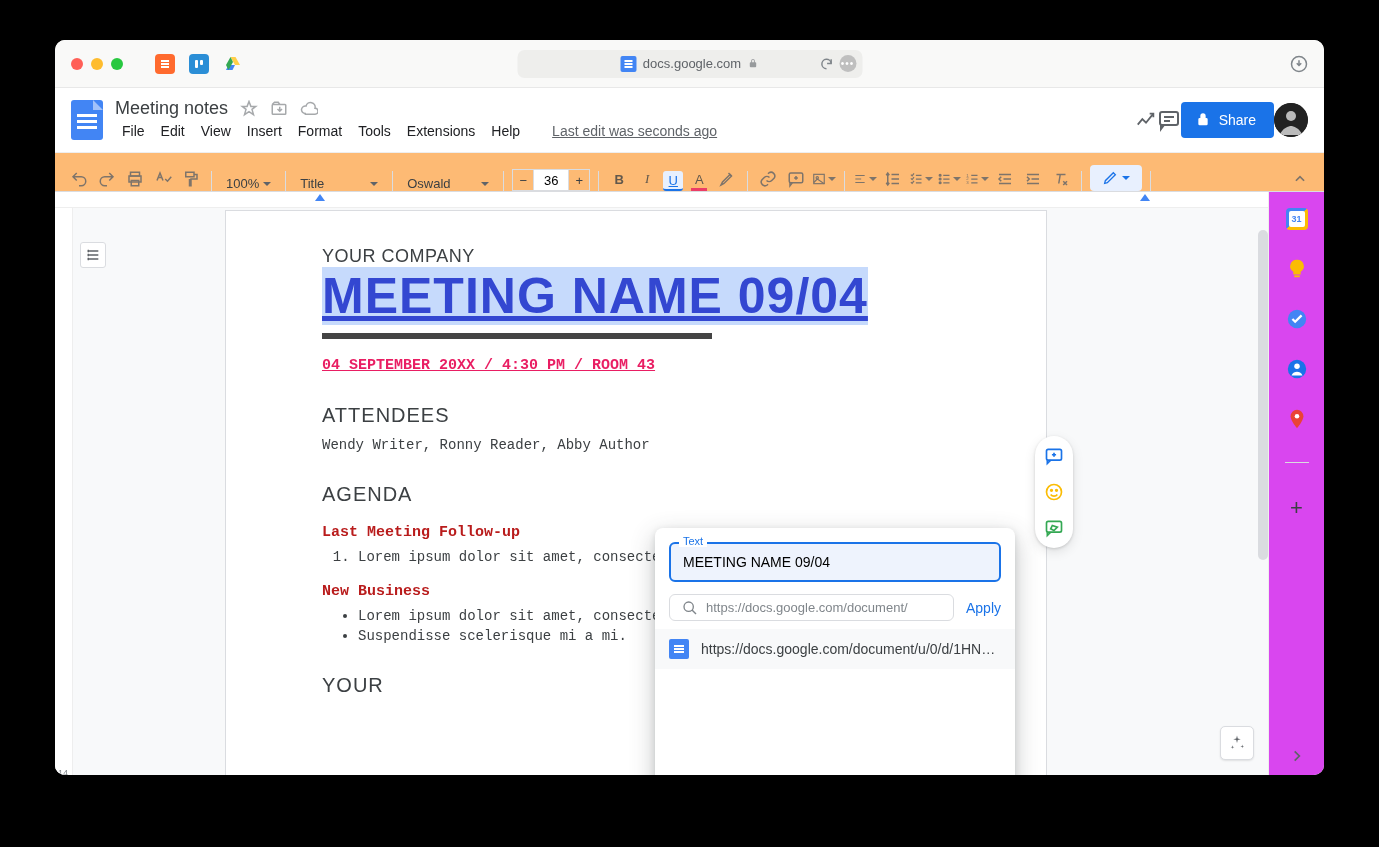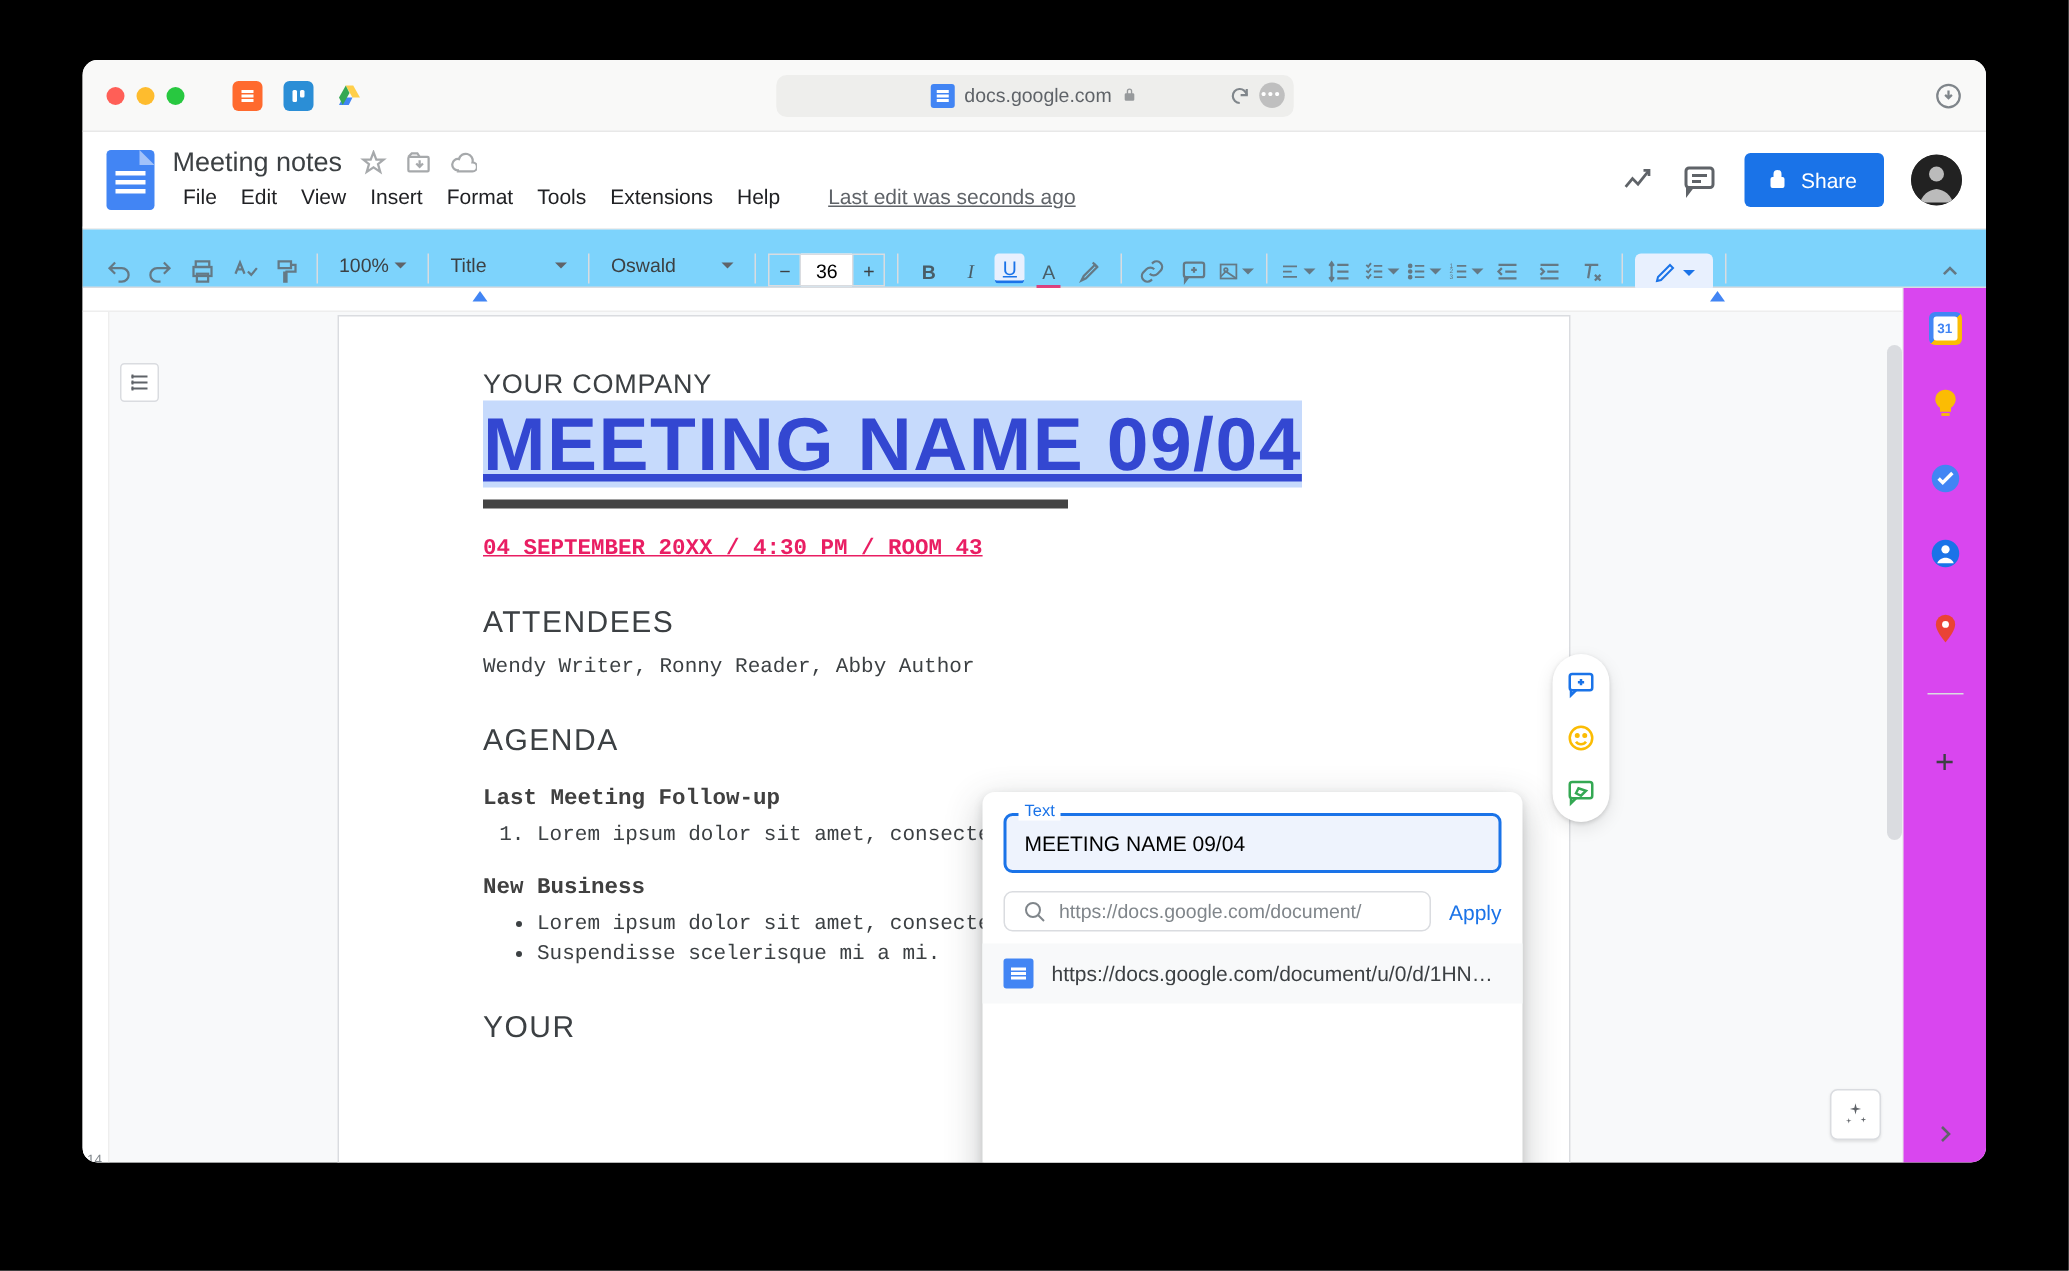--- a/index.html
+++ b/index.html
@@ -32,26 +32,26 @@
   .docs-logo{width:32px;height:40px;background:#4285f4;border-radius:3px;position:relative;}
   .docs-logo::before{content:"";position:absolute;right:0;top:0;border-left:10px solid #a1c2fa;border-top:10px solid transparent;}
   .docs-logo::after{content:"";position:absolute;left:6px;top:14px;width:20px;height:3px;background:#fff;box-shadow:0 6px 0 #fff,0 12px 0 #fff;}
   .doc-title-block{display:flex;flex-direction:column;gap:2px;}
   .doc-title-row{display:flex;align-items:center;gap:12px;}
   .doc-title{font-size:18px;color:#3c4043;}
   .ti{width:18px;height:18px;opacity:.55;}
   .menus{display:flex;gap:2px;font-size:14px;color:#202124;}
   .menus span{padding:2px 7px;cursor:pointer;}
   .last-edit{color:#5f6368;text-decoration:underline;cursor:pointer;font-size:14px;}
-  .hdr-right{margin-left:auto;display:flex;align-items:center;gap:18px;}
+  .hdr-right{margin-left:auto;display:flex;align-items:center;}
   .share-btn{background:#1a73e8;color:#fff;font-weight:500;border:none;border-radius:4px;height:36px;padding:0 18px 0 14px;display:flex;align-items:center;gap:8px;font-size:14px;cursor:pointer;}
   .avatar{width:34px;height:34px;border-radius:50%;background:#303030;overflow:hidden;display:flex;align-items:center;justify-content:center;}
 
   
-  .toolbar{height:40px;border-top:1px solid #eee;border-bottom:1px solid #dadce0;display:flex;align-items:flex-start;padding:16px 12px;gap:4px;background:#7dd3fc;font-size:13px;color:#3c4043;}
+  .toolbar{height:40px;border-top:1px solid #eee;border-bottom:1px solid #dadce0;display:flex;align-items:flex-end;padding:0 12px;gap:4px;background:#fdba74;font-size:13px;color:#3c4043;}
   .tb{width:24px;height:24px;display:flex;align-items:center;justify-content:center;cursor:pointer;flex-shrink:0;opacity:.8;}
   .vsep{width:1px;height:20px;background:#dadce0;margin:0 4px;flex-shrink:0;}
   .dd{display:flex;align-items:center;padding:0 6px;gap:4px;cursor:pointer;}
   .carrot{width:0;height:0;border-left:4px solid transparent;border-right:4px solid transparent;border-top:4px solid #5f6368;}
   .tb-bold{font-weight:700;}
   .tb-italic{font-style:italic;font-family:serif;}
   .tb-under{text-decoration:underline;color:#1a73e8;border-bottom:2px solid #1a73e8;width:20px;height:20px;display:flex;align-items:center;justify-content:center;border-radius:3px;background:#e8f0fe;}
   .tcolor{position:relative;}
   .tcolor::after{content:"";position:absolute;left:4px;right:4px;bottom:0;height:3px;background:#e91e63;}
   .font-size{display:flex;align-items:center;gap:0;}
@@ -71,21 +71,21 @@
   .vruler .n{font-size:9px;color:#80868b;position:absolute;left:3px;transform:rotate(0);}
   .page{position:absolute;left:170px;top:2px;width:822px;background:#fff;border:1px solid #dadce0;padding:35px 96px 0 96px;min-height:900px;}
   .outline-ico{position:absolute;left:25px;top:34px;width:26px;height:26px;border:1px solid #dadce0;border-radius:3px;display:flex;align-items:center;justify-content:center;background:#fff;}
   
   .company{font-family:'Arial Narrow',Arial,sans-serif;font-weight:500;letter-spacing:.5px;color:#3c4043;font-size:18px;}
   .meeting{font-family:'Arial Narrow',Arial,sans-serif;font-weight:600;font-size:50px;color:#3347d1;text-decoration:underline;background:#c6dafc;display:inline-block;letter-spacing:1px;}
   .hr{height:6px;background:#444;margin:8px 0 18px;width:390px;}
   .meta{font-family:'Courier New',monospace;color:#e91e63;font-weight:bold;font-size:15px;text-decoration:underline;}
   .h2{font-family:'Arial Narrow',Arial,sans-serif;letter-spacing:1px;font-size:20px;color:#3c4043;margin-top:30px;}
   .body{font-family:'Courier New',monospace;font-size:14px;color:#3c4043;margin-top:10px;}
-  .sub{font-family:'Courier New',monospace;color:#404040;font-weight:bold;font-size:15px;margin-top:18px;}
+  .sub{font-family:'Courier New',monospace;color:#b91c1c;font-weight:bold;font-size:15px;margin-top:18px;}
   ol,ul{margin-left:36px;margin-top:8px;font-family:'Courier New',monospace;font-size:14px;color:#3c4043;}
   li{margin-bottom:4px;}
 
   
   .link-popup{position:absolute;left:600px;top:320px;width:360px;background:#fff;border-radius:8px;box-shadow:0 2px 6px rgba(60,64,67,.15),0 8px 24px rgba(60,64,67,.3);padding:14px 0 0;z-index:50;}
   .field{margin:0 14px 12px;position:relative;}
   .field input{width:100%;height:40px;border:2px solid #1a73e8;border-radius:6px;padding:0 12px;font-size:14px;outline:none;background:#eef3fd;}
   .field2{margin:0 14px 8px;display:flex;gap:12px;align-items:center;}
   .field2 .search{flex:1;height:27px;border:1px solid #dadce0;border-radius:6px;display:flex;align-items:center;padding:0 12px;gap:8px;color:#80868b;font-size:13px;overflow:hidden;}
   .apply{color:#1a73e8;font-weight:500;font-size:14px;background:none;border:none;cursor:pointer;}

